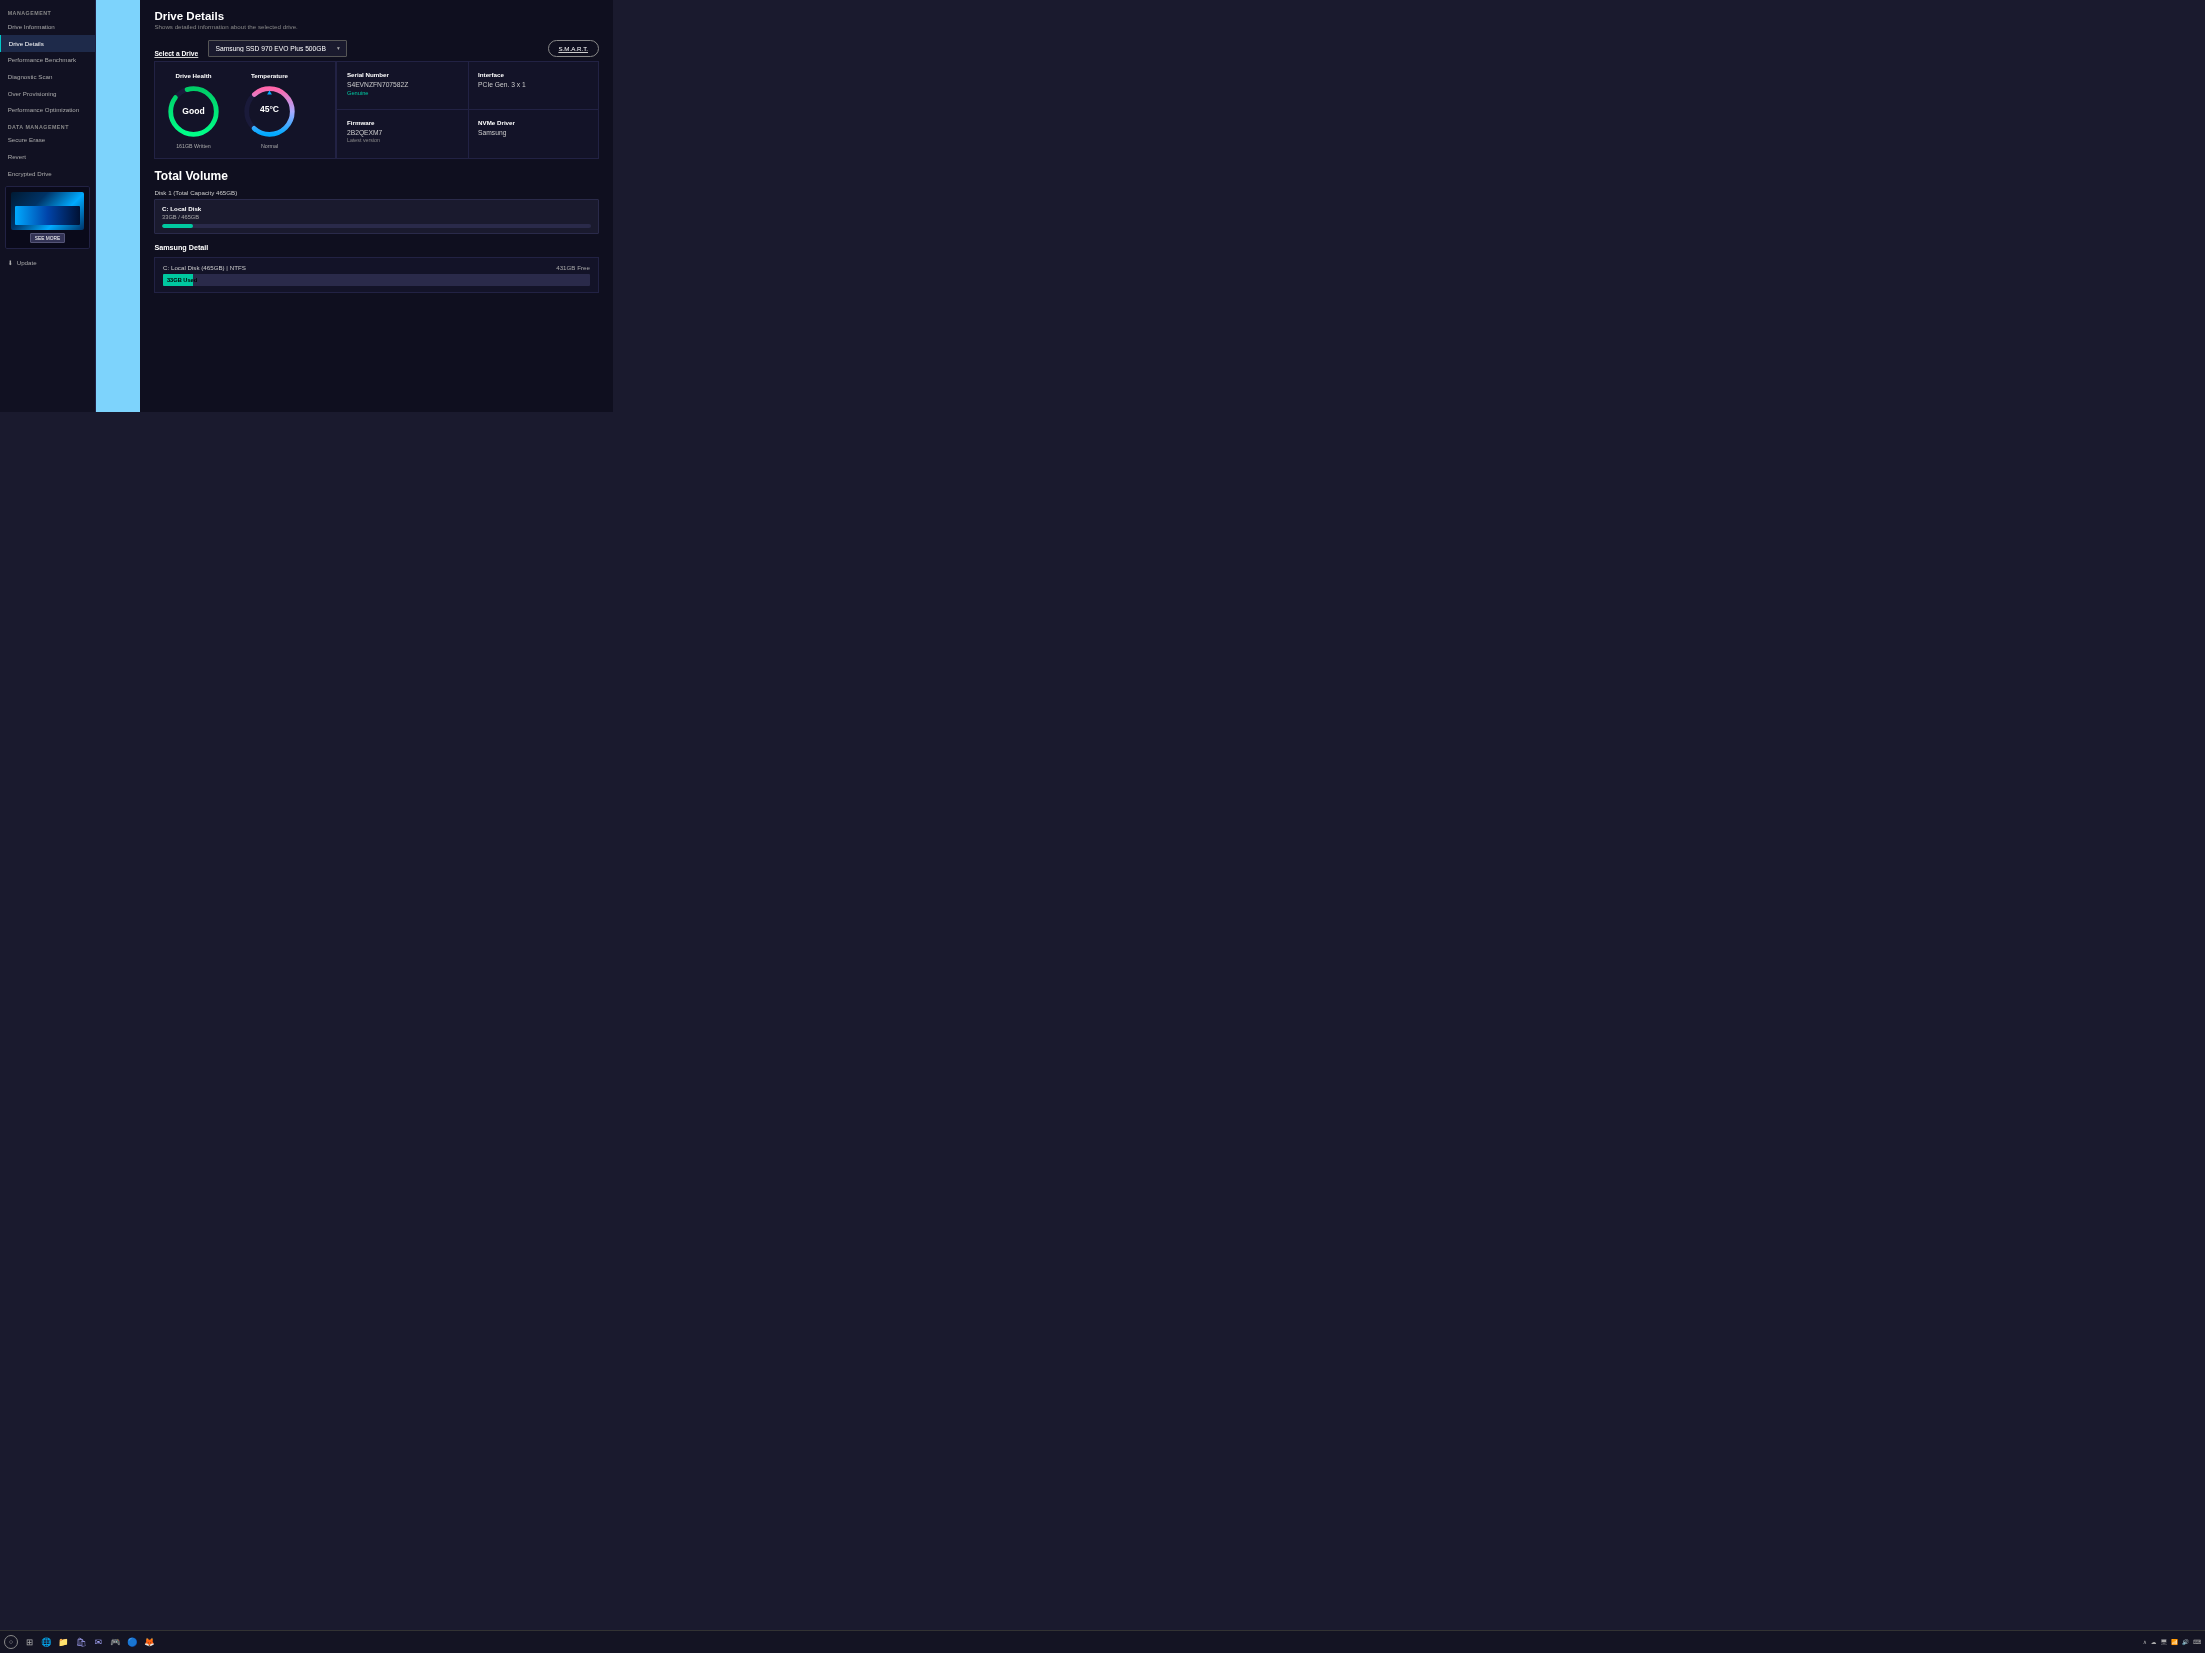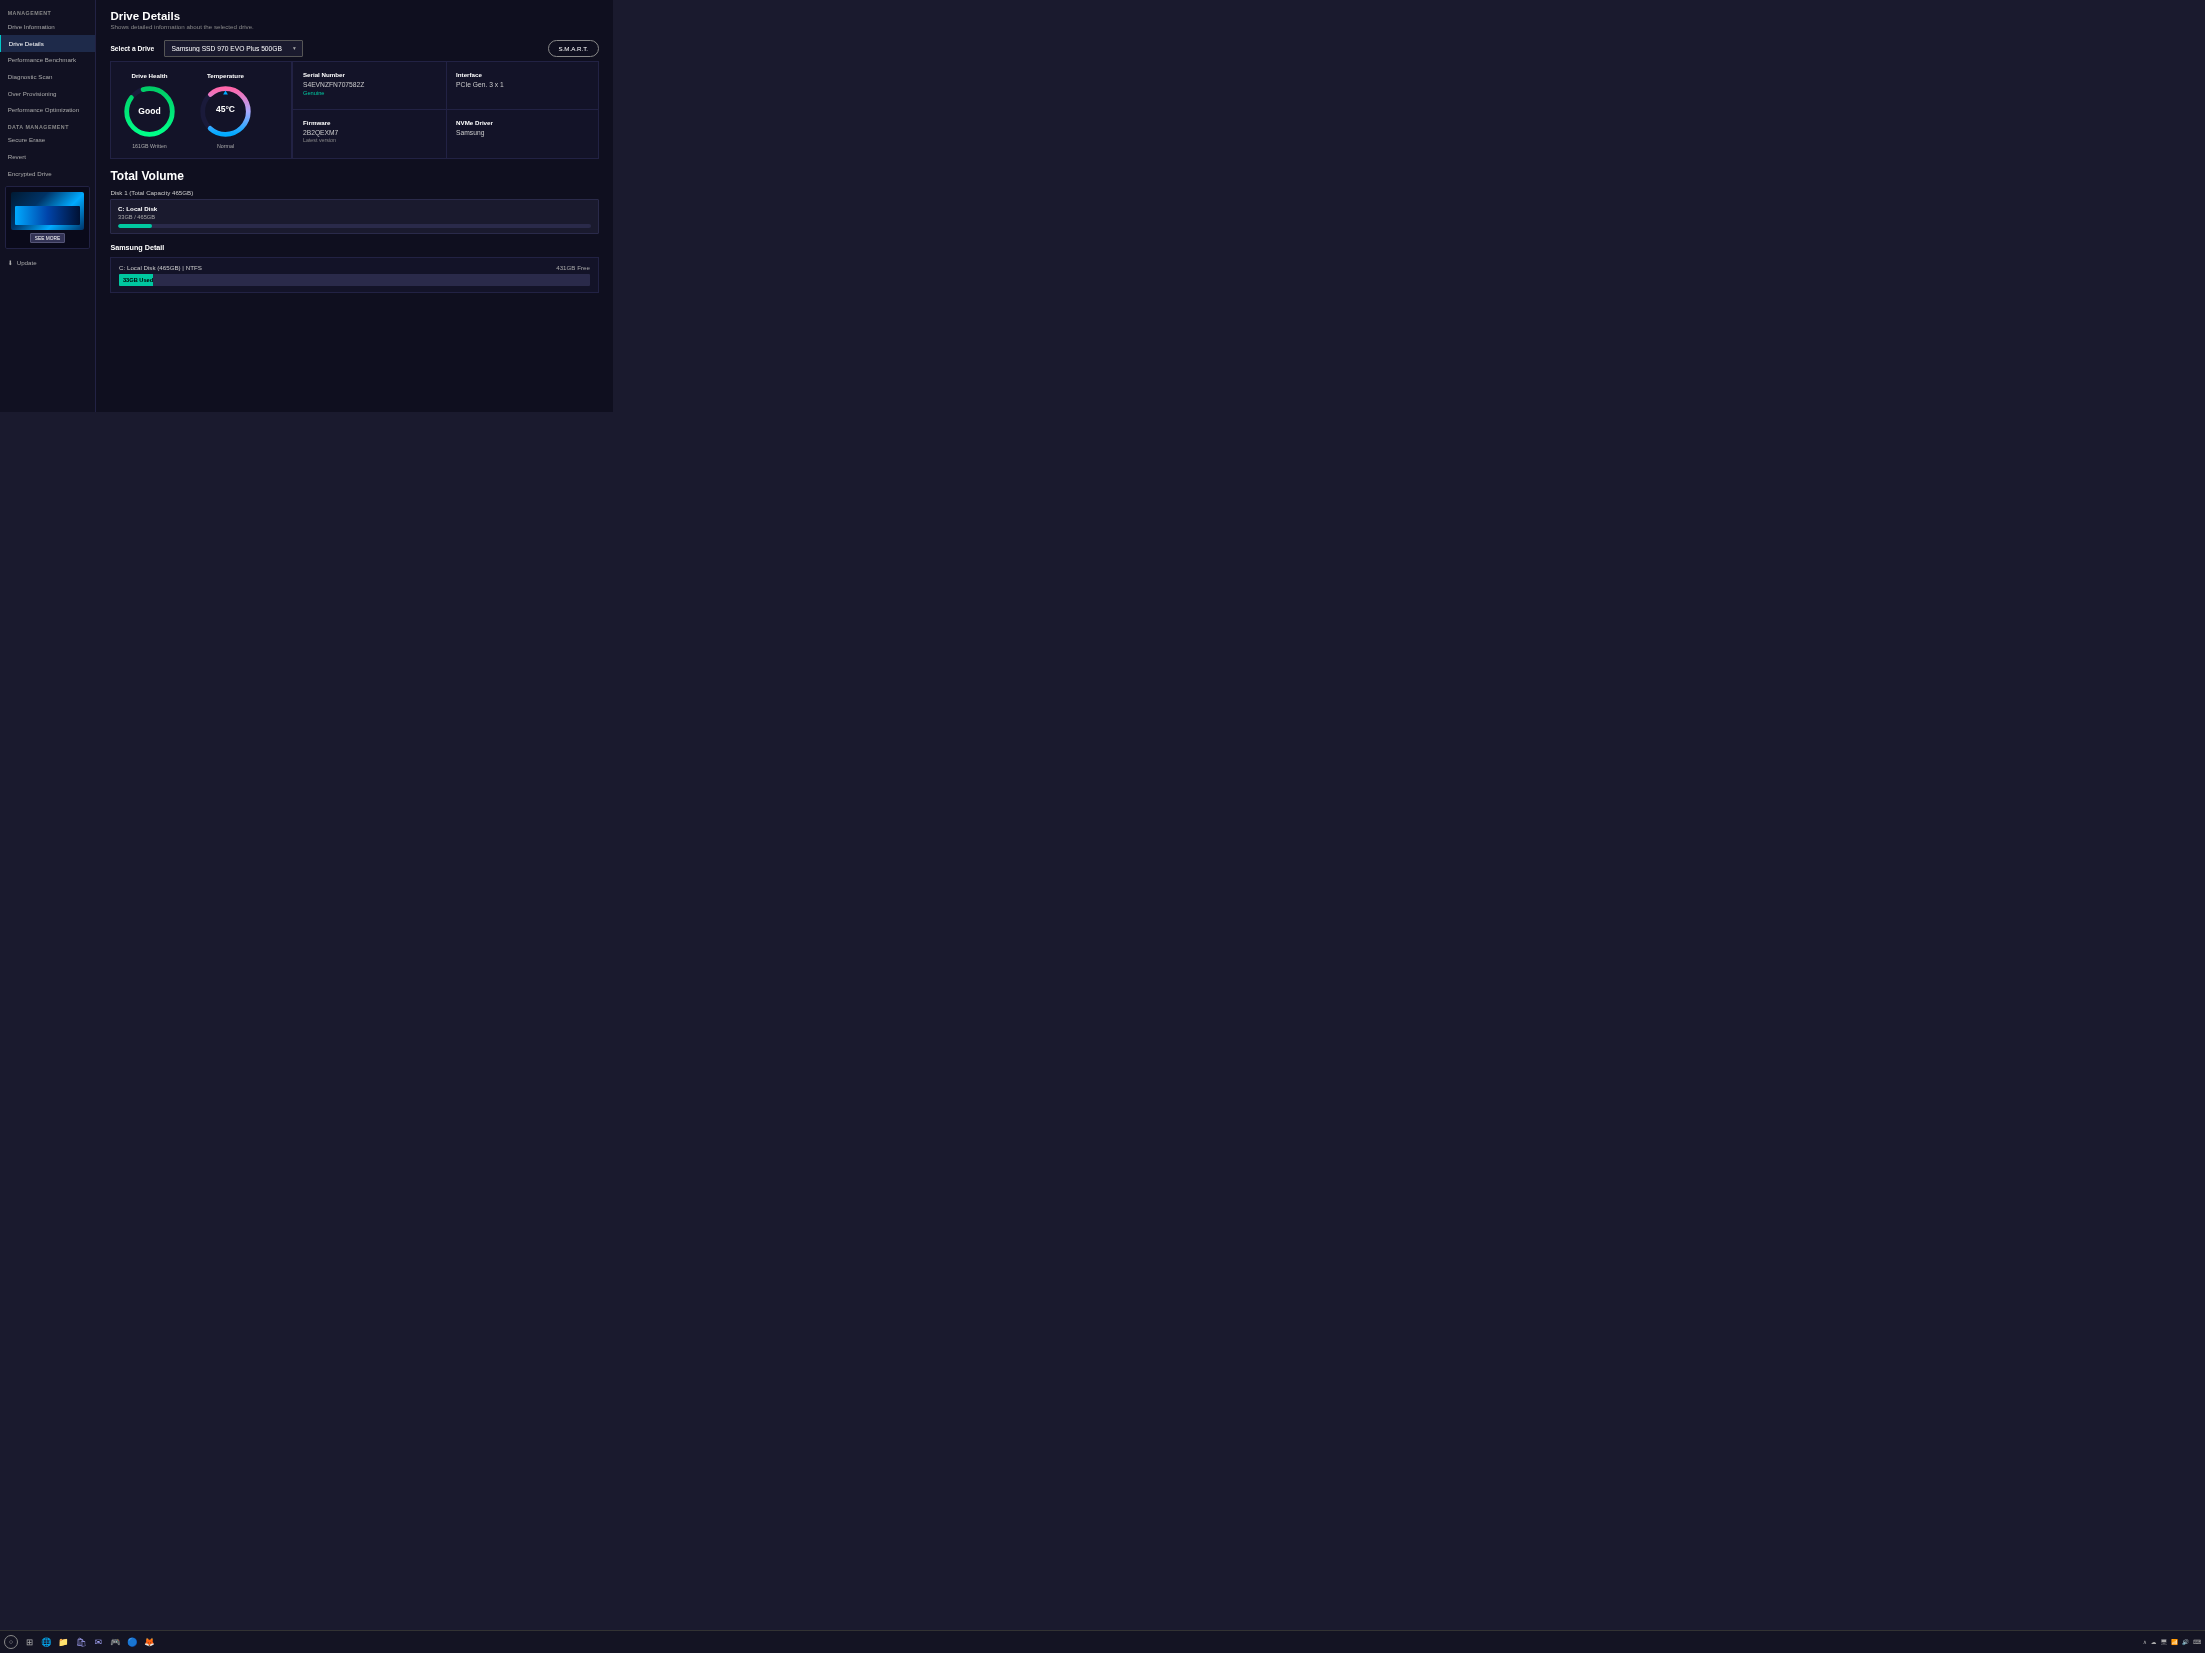--- a/index.html
+++ b/index.html
@@ -9,21 +9,22 @@
       color: #ccc;
       overflow: hidden;
       width: 613px;
       height: 412px;
     }
 
     .app-container {
       display: flex;
       width: 100%;
       height: 481px;
-      background: #fca5a5;
+      background: #7dd3fc;
+      gap: 44px;
     }
 
     
     .sidebar {
       width: 96px;
       background: #111122;
       display: flex;
       flex-direction: column;
       padding-top: 4.8px;
       border-right: 0.5px solid #222244;
@@ -122,23 +123,24 @@
       margin-bottom: 1.9px;
     }
 
     .page-subtitle {
       font-size: 6.2px;
       color: #888;
     }
 
     .drive-select-row {
       display: flex;
-      align-items: center;
+      align-items: flex-end;
       padding: 4.8px 14.4px;
       gap: 9.6px;
+      text-decoration: underline;
     }
 
     .drive-select-label {
       font-size: 6.7px;
       font-weight: bold;
       color: #fff;
     }
 
     .drive-select {
       background: #1a1a2e;

